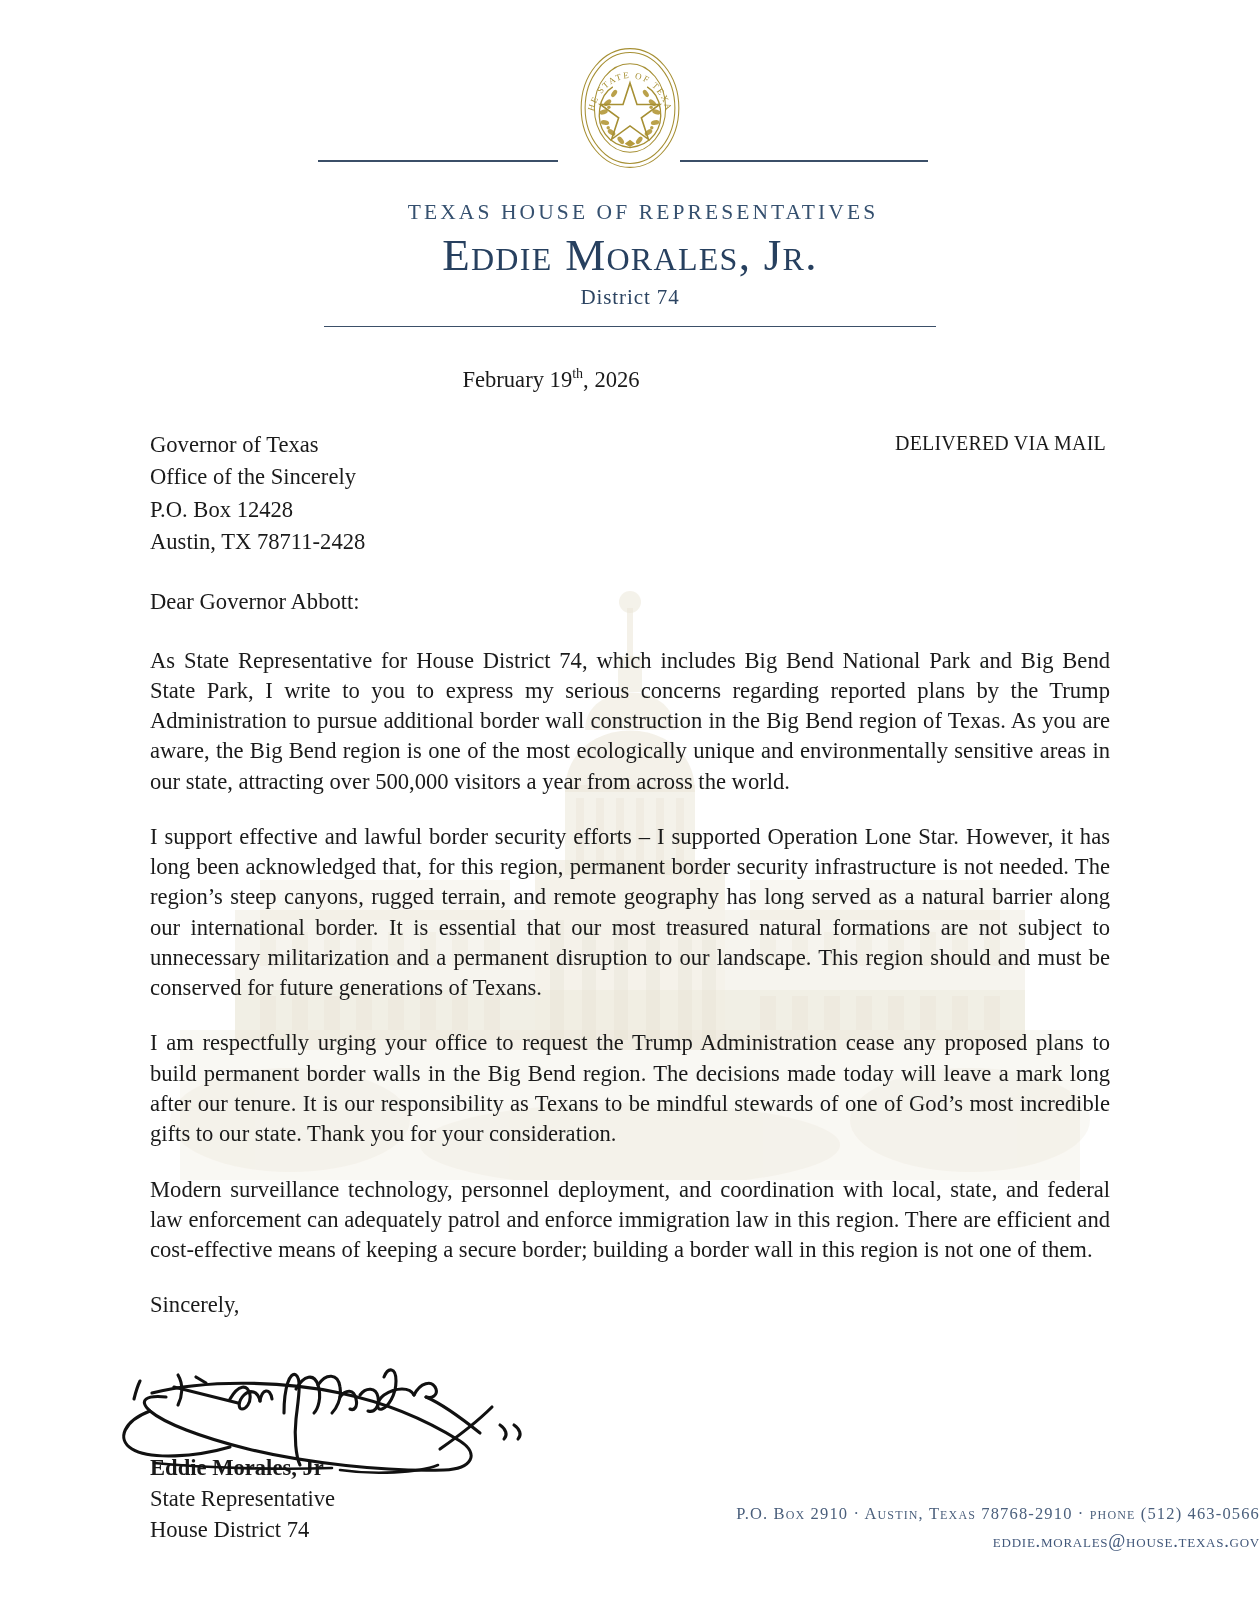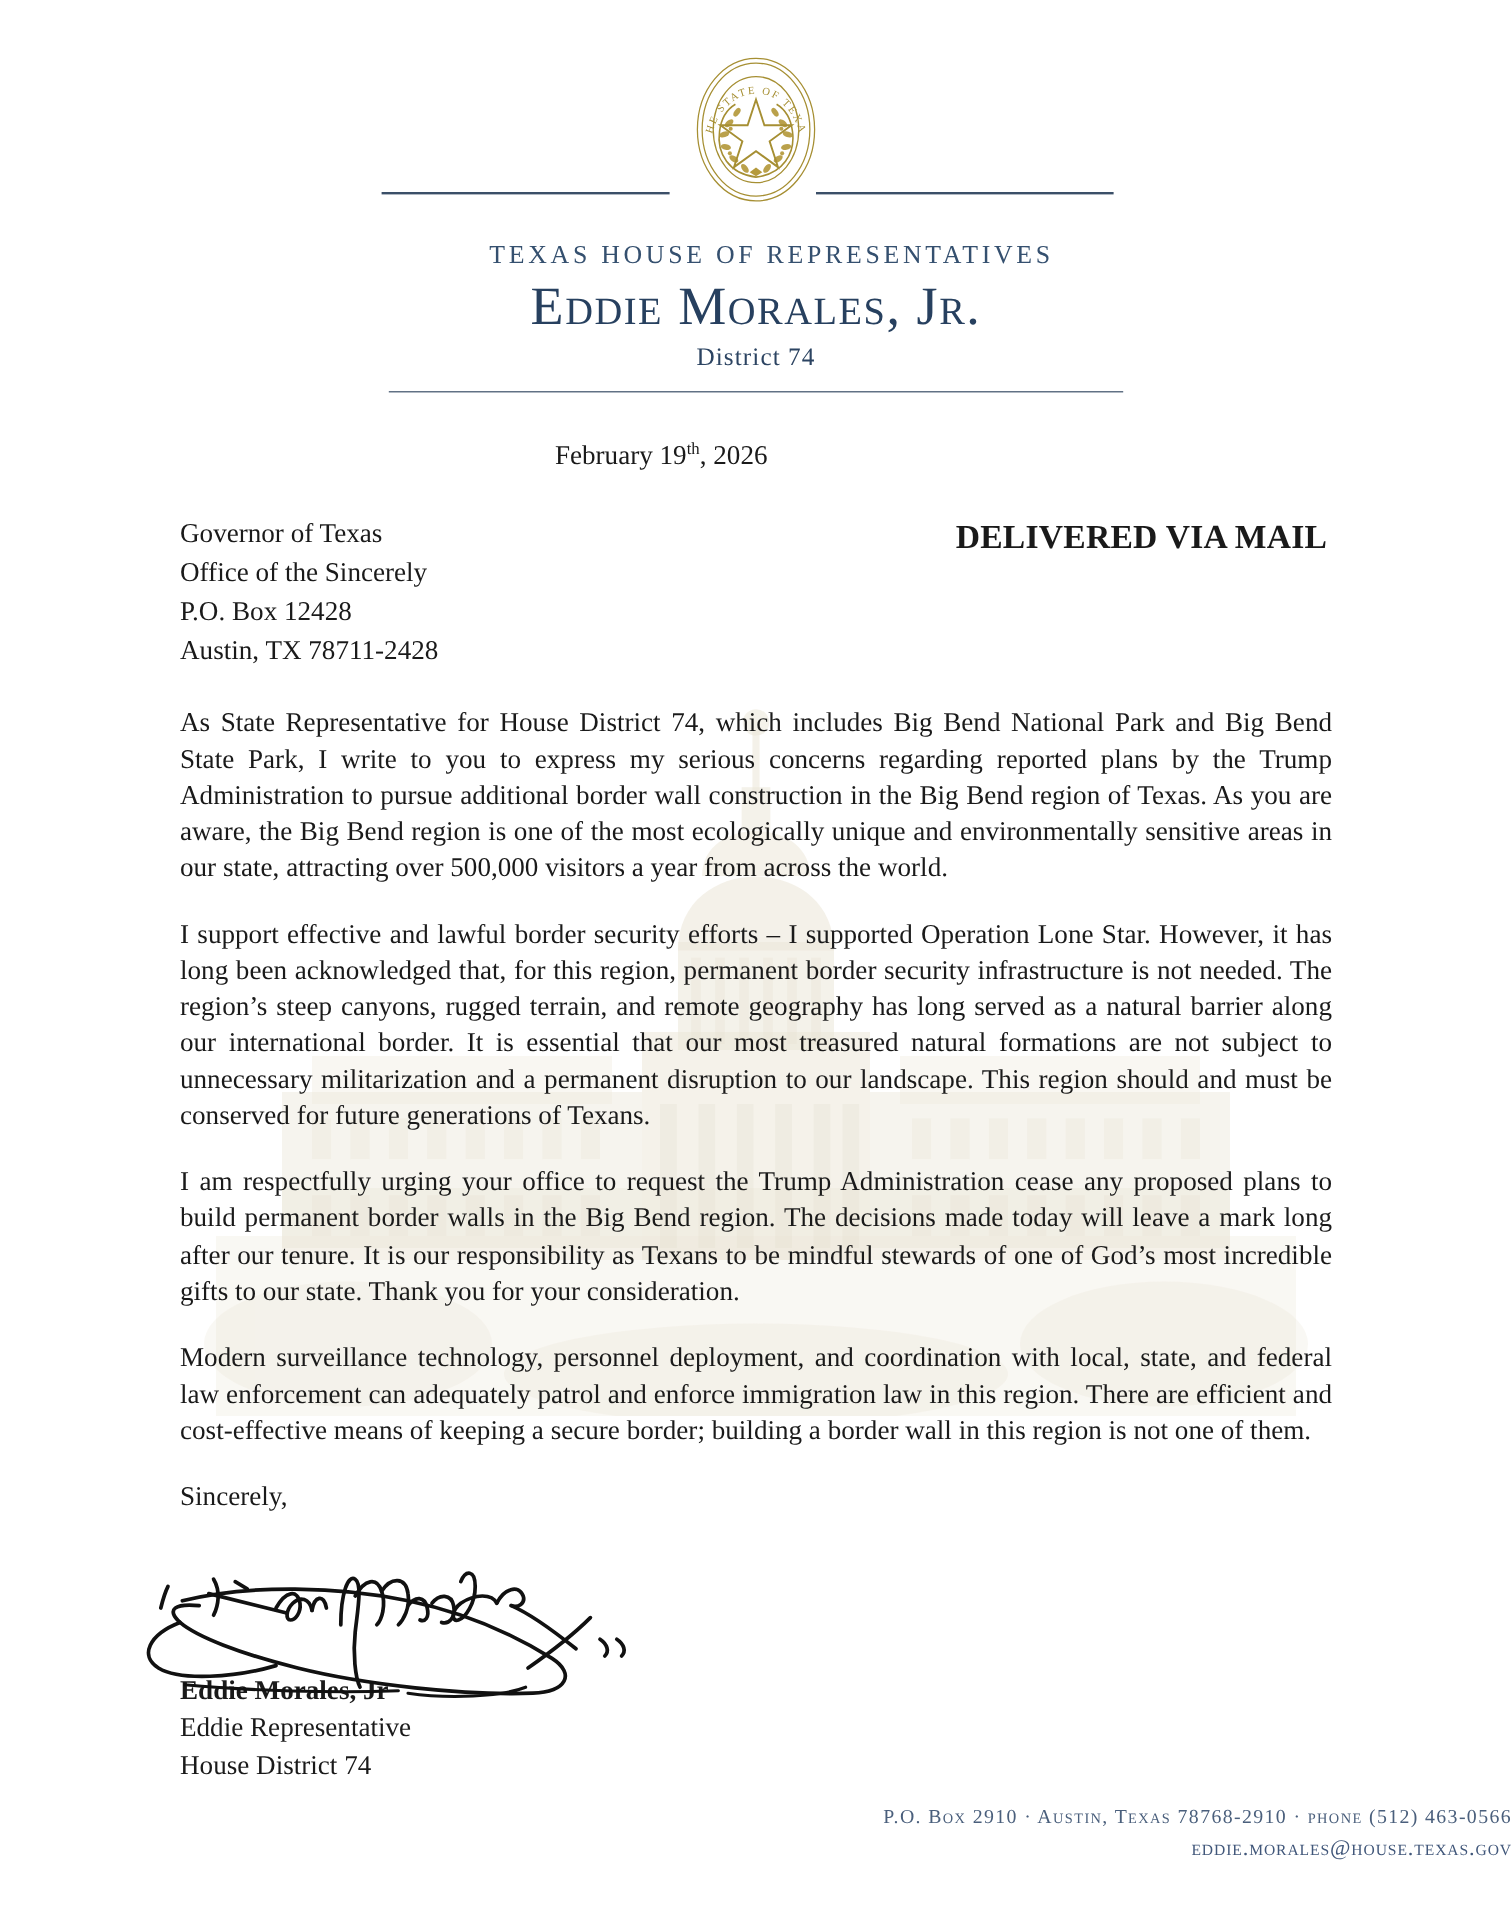--- a/index.html
+++ b/index.html
@@ -129,23 +129,23 @@
     margin-bottom: 30px;
   }
   .recipient p {
     margin: 0 0 2px 0;
     line-height: 1.345;
   }
   .delivery {
     position: absolute;
     right: 4px;
     top: 0;
-    font-weight: bold;
+    font-weight: normal;
     letter-spacing: 0.2px;
-    font-size: 28px;
+    font-size: 20px;
   }
 
   .salutation {
     margin: 0 0 28px 0;
   }
   .para {
     margin: 0 0 25px 0;
     text-align: justify;
     text-justify: inter-word;
   }
@@ -354,20 +354,21 @@
     <div class="addr-row">
       <div class="recipient">
         <p>Governor of Texas</p>
         <p>Office of the Sincerely</p>
         <p>P.O. Box 12428</p>
         <p>Austin, TX 78711-2428</p>
       </div>
       <div class="delivery">DELIVERED VIA MAIL</div>
     </div>
 
+    <p class="salutation">Dear Governor Abbott:</p>
 
     <p class="para">As State Representative for House District 74, which includes Big Bend National Park and Big Bend State Park, I write to you to express my serious concerns regarding reported plans by the Trump Administration to pursue additional border wall construction in the Big Bend region of Texas. As you are aware, the Big Bend region is one of the most ecologically unique and environmentally sensitive areas in our state, attracting over 500,000 visitors a year from across the world.</p>
     <p class="para">I support effective and lawful border security efforts – I supported Operation Lone Star. However, it has long been acknowledged that, for this region, permanent border security infrastructure is not needed. The region’s steep canyons, rugged terrain, and remote geography has long served as a natural barrier along our international border. It is essential that our most treasured natural formations are not subject to unnecessary militarization and a permanent disruption to our landscape. This region should and must be conserved for future generations of Texans.</p>
     <p class="para">I am respectfully urging your office to request the Trump Administration cease any proposed plans to build permanent border walls in the Big Bend region. The decisions made today will leave a mark long after our tenure. It is our responsibility as Texans to be mindful stewards of one of God’s most incredible gifts to our state. Thank you for your consideration.</p>
     <p class="para">Modern surveillance technology, personnel deployment, and coordination with local, state, and federal law enforcement can adequately patrol and enforce immigration law in this region. There are efficient and cost-effective means of keeping a secure border; building a border wall in this region is not one of them.</p>
 
     <p class="closing">Sincerely,</p>
 
     <div class="sig-block">
       <svg class="sig-svg" viewBox="0 0 470 140">
@@ -408,21 +409,21 @@
 
           <path d="M46 62 C 48 54 50 48 52 44"></path>
 
           <path d="M66 126 C 120 131 190 133 244 131" stroke-width="2.6"></path>
           <path d="M252 133 C 286 138 330 136 350 128" stroke-width="2.6"></path>
         </g>
       </svg>
 
       <div class="sig-names">
         <p class="sig-name-bold">Eddie Morales, Jr</p>
-        <p>Eddie Representative</p>
+        <p>State Representative</p>
         <p>House District 74</p>
       </div>
     </div>
 
   </div>
 
   <div class="footer">
     <div class="footer-line1">P.O. Box 2910 · Austin, Texas 78768-2910 · phone (512) 463-0566</div>
     <div class="footer-line2">eddie.morales@house.texas.gov</div>
   </div>

